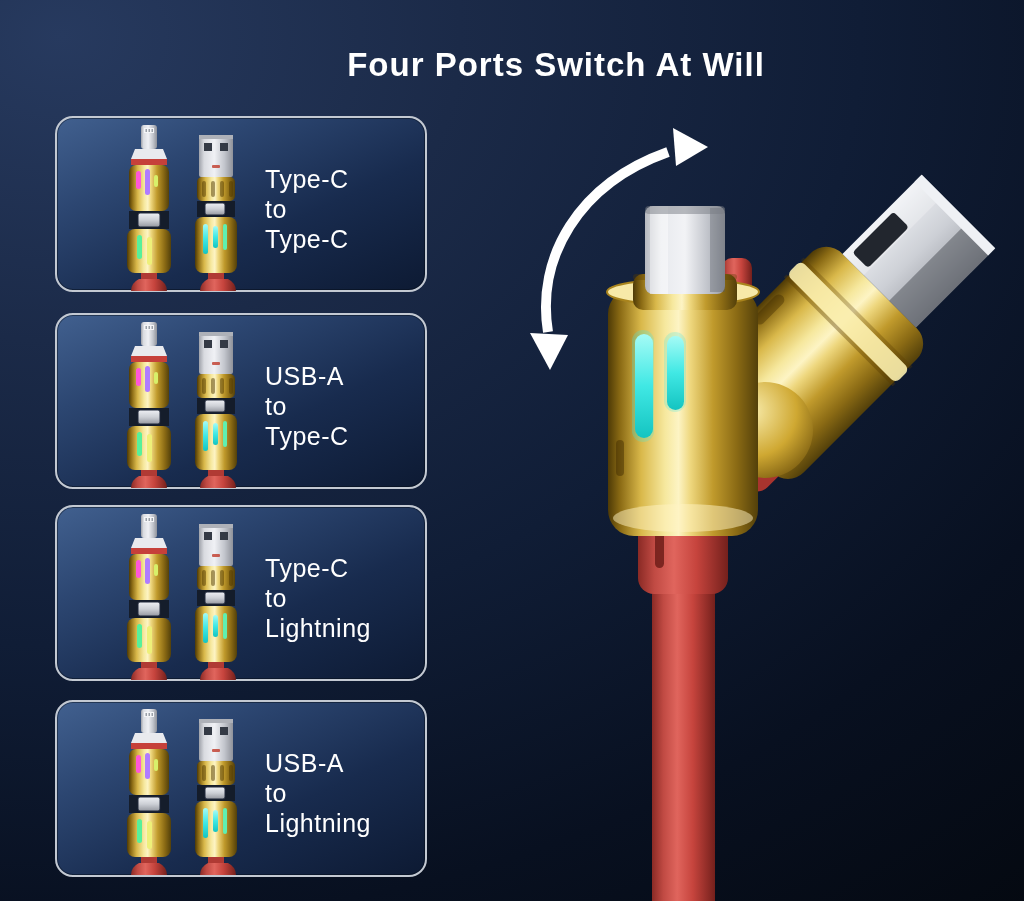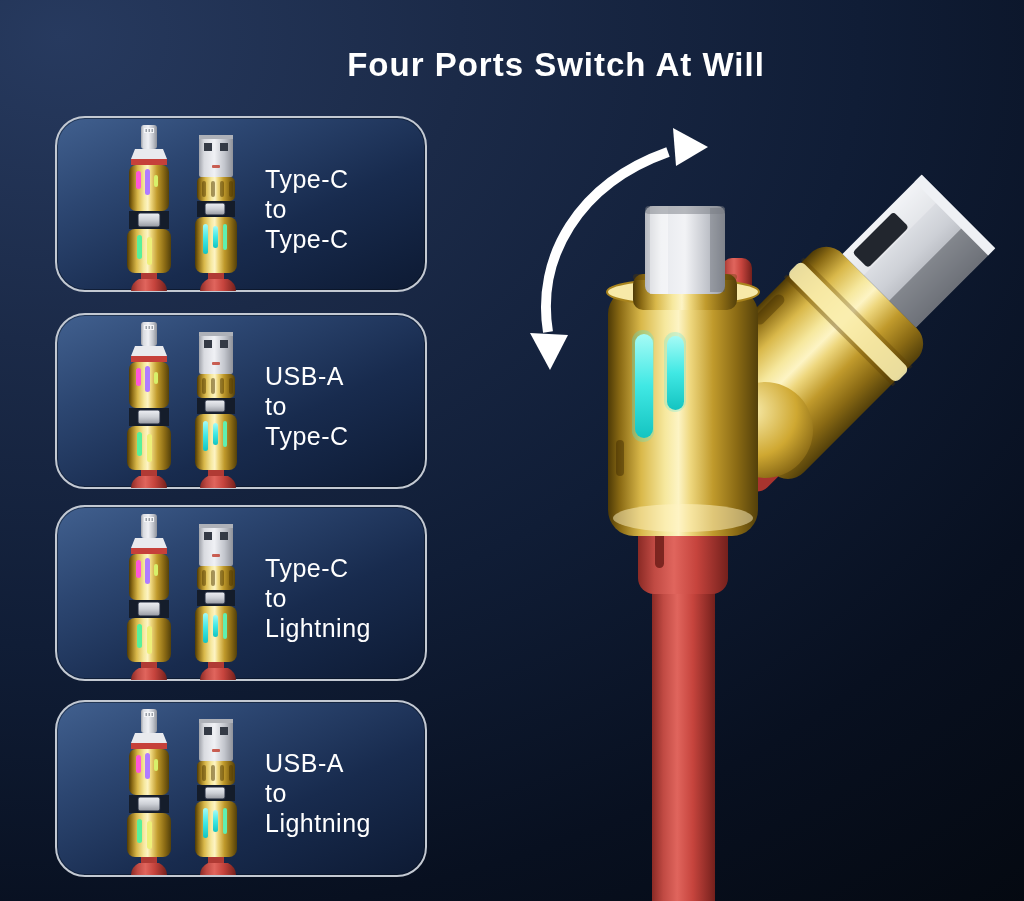--- a/index.html
+++ b/index.html
@@ -7,21 +7,21 @@
     position:relative;width:1024px;height:901px;overflow:hidden;
     font-family:"Liberation Sans", sans-serif;
     background:radial-gradient(150% 130% at 6% 4%, #273a5f 0%, #1b2a48 26%, #101d36 52%, #081020 76%, #04080f 100%);
   }
   .page-title{
     position:absolute;top:30px;left:56px;width:calc(100% - 56px);
     margin:16px;text-align:center;color:#fff;font-size:33px;font-weight:bold;letter-spacing:1px;
   }
   .panel{
     position:absolute;left:55px;width:372px;height:176px;box-sizing:border-box;
-    border:2px solid #c3c9d2;border-radius:30px;
+    border:2px solid #c3c9d2;border-radius:18px;
     background:linear-gradient(155deg,#41608f 0%,#2c4671 28%,#182b4e 62%,#0d1a33 100%);
     box-shadow:inset 0 0 0 1px rgba(5,10,20,.45);
   }
   .panel.p1{top:116px;}
   .panel.p2{top:313px;}
   .panel.p3{top:505px;}
   .panel.p4{top:700px;height:177px;}
   .connectors{position:absolute;left:30px;top:3px;width:200px;height:170px;}
   .label{
     position:absolute;left:208px;top:46px;color:#ffffff;

